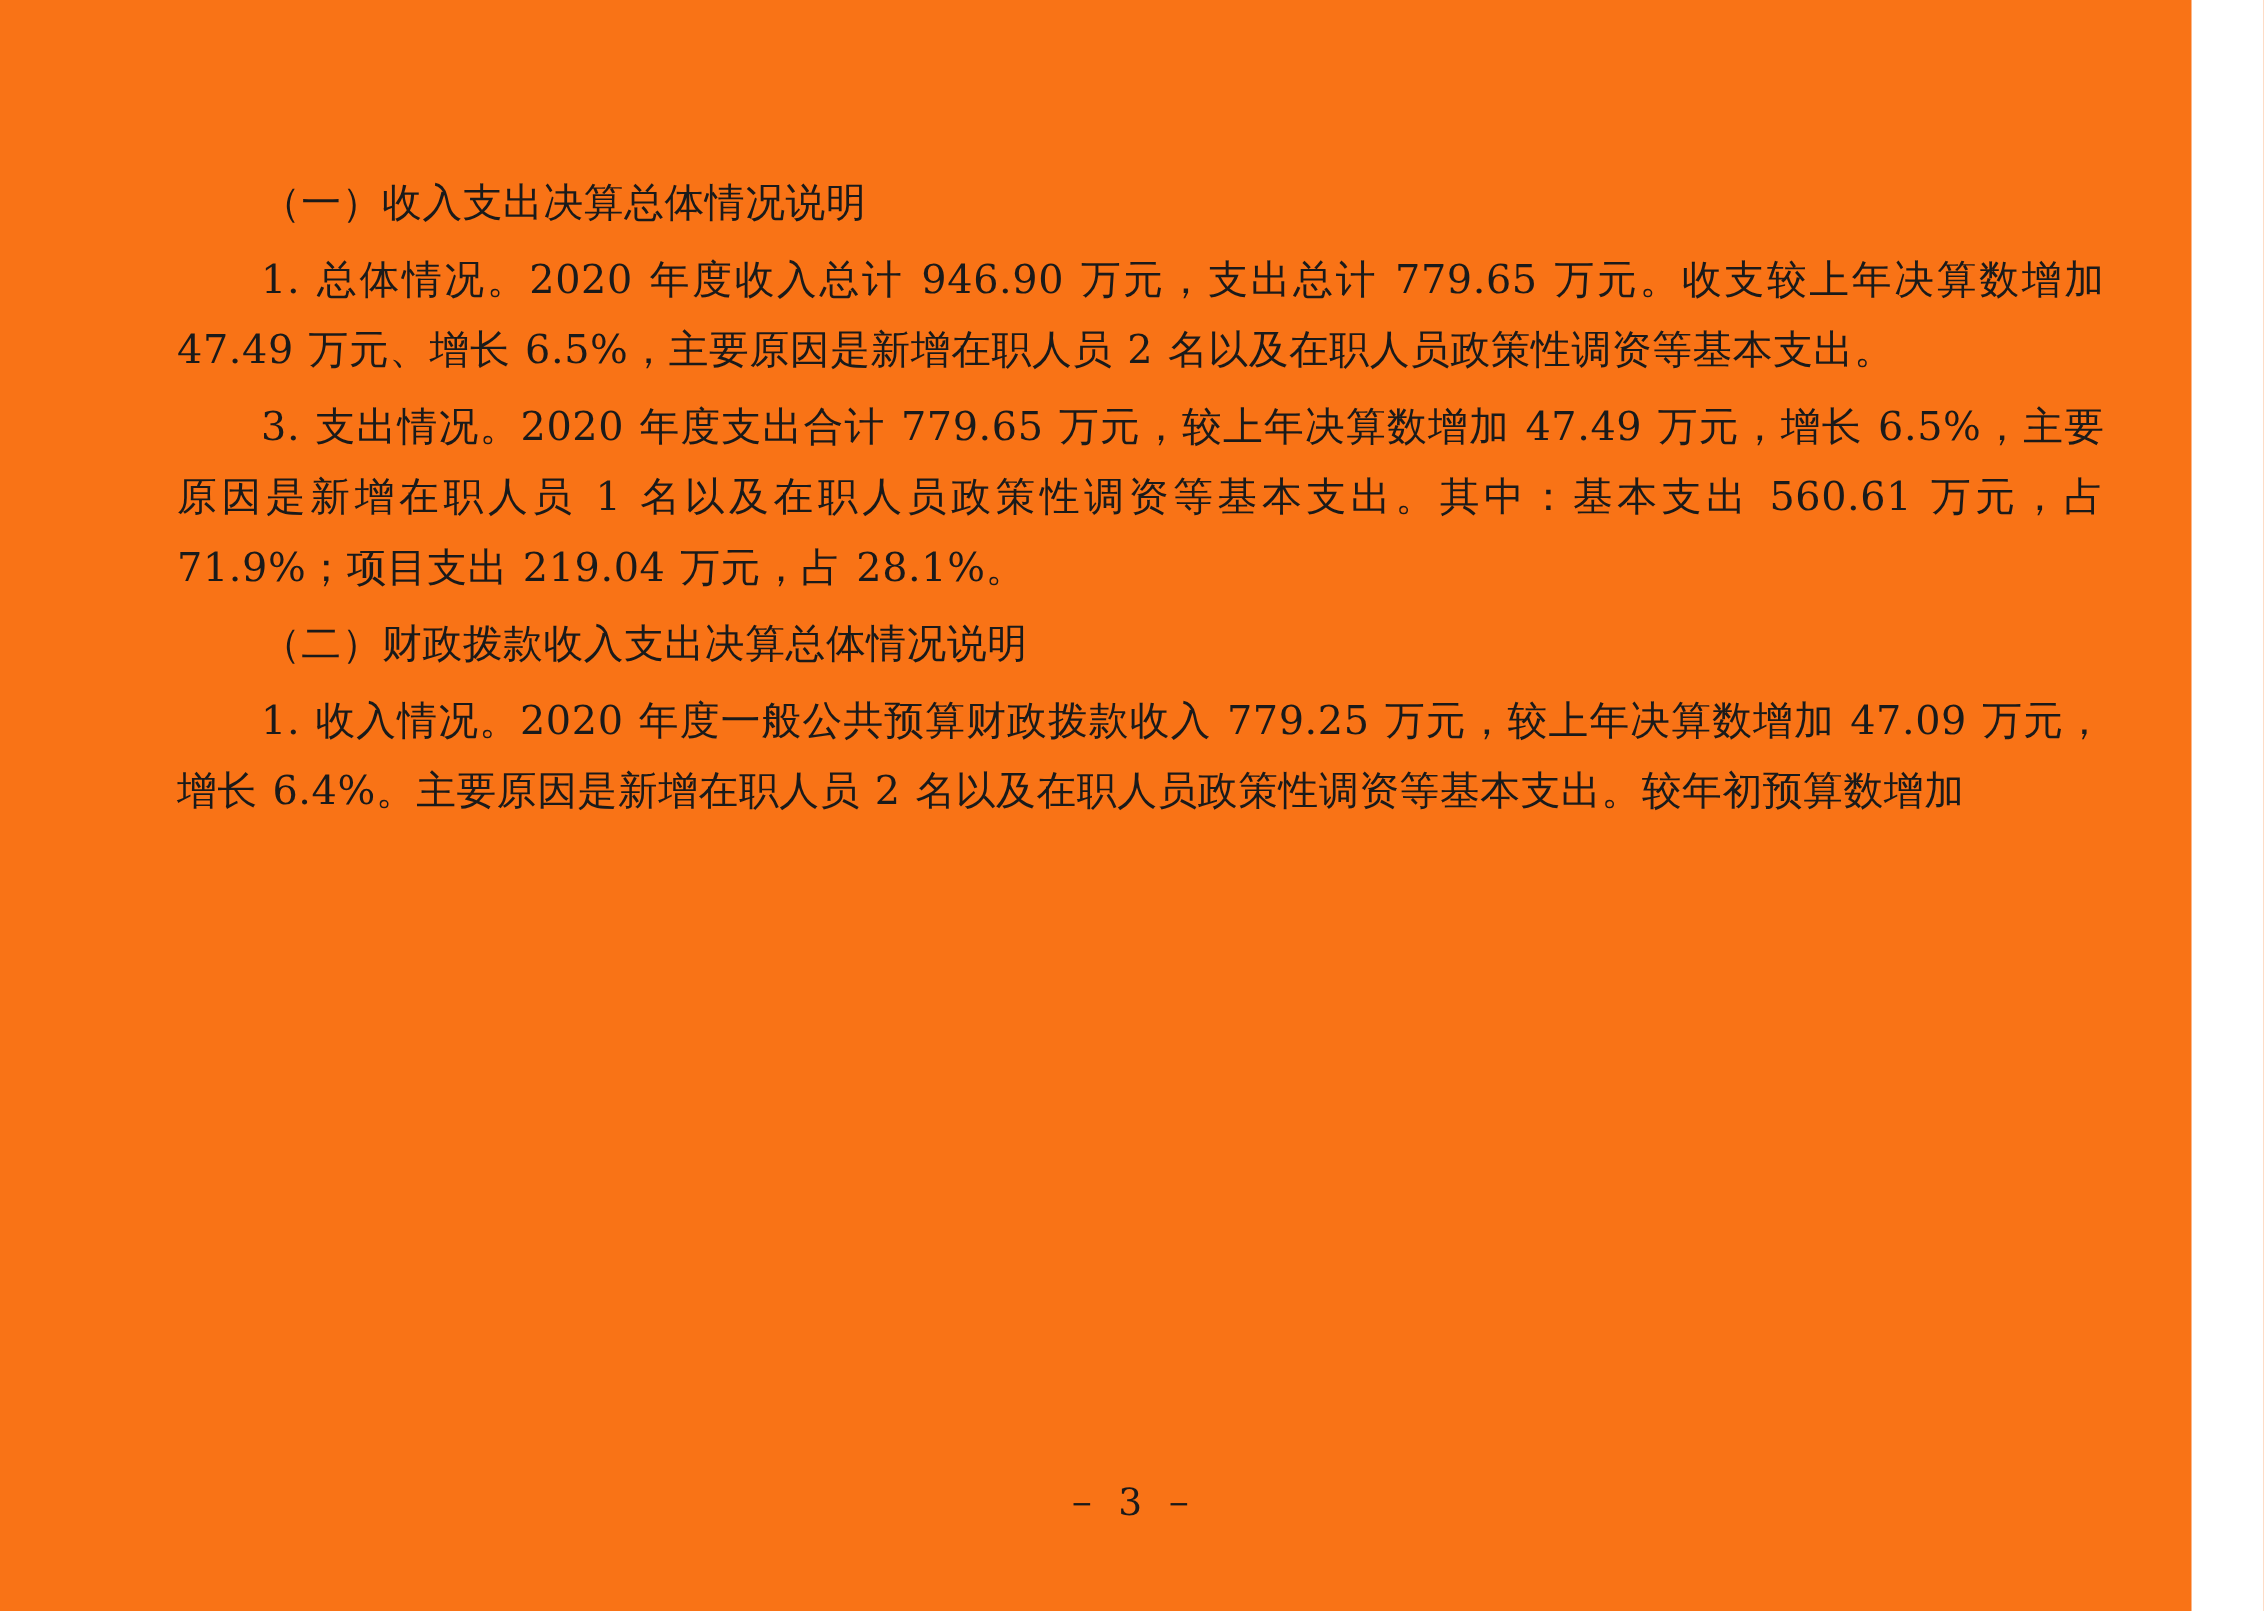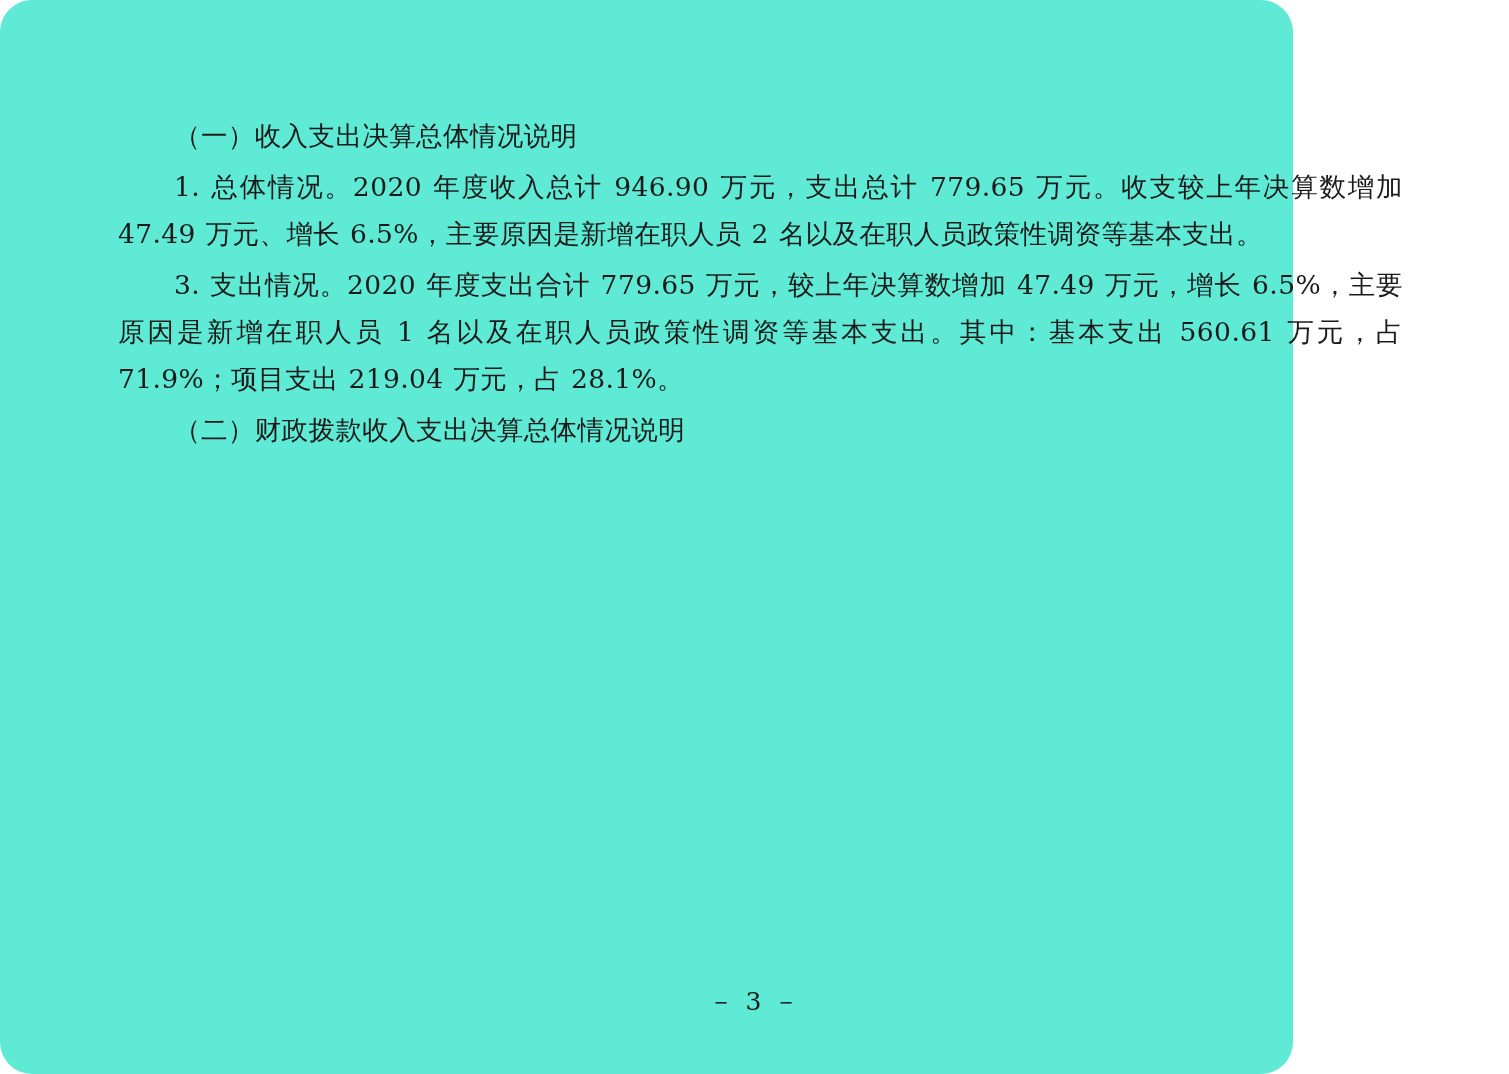--- a/index.html
+++ b/index.html
@@ -12,24 +12,23 @@
     height: 1074px;
     font-family: "DejaVu Serif", "Liberation Serif", serif;
     color: #1a1a1a;
     position: relative;
     overflow: hidden;
   }
   .page {
     position: absolute;
     left: 0;
     top: 0;
-    width: 1293px;
+    width: 1461px;
     height: 1074px;
-    background: #5eead4;
-    border-radius: 32px;
+    background: #f97316;
   }
   .content {
     position: absolute;
     left: 118px;
     top: 112px;
     width: 1285px;
   }
   p.para {
     margin: 0 0 4px 0;
     font-size: 26.5px;
@@ -60,15 +59,16 @@
 </style>
 </head>
 <body>
 
 <div class="page">
   <div class="content">
     <p class="para heading">（一）收入支出决算总体情况说明</p>
     <p class="para indent">1. 总体情况。2020 年度收入总计 946.90 万元，支出总计 779.65 万元。收支较上年决算数增加 47.49 万元、增长 6.5%，主要原因是新增在职人员 2 名以及在职人员政策性调资等基本支出。</p>
     <p class="para indent">3. 支出情况。2020 年度支出合计 779.65 万元，较上年决算数增加 47.49 万元，增长 6.5%，主要原因是新增在职人员 1 名以及在职人员政策性调资等基本支出。其中：基本支出 560.61 万元，占 71.9%；项目支出 219.04 万元，占 28.1%。</p>
     <p class="para heading">（二）财政拨款收入支出决算总体情况说明</p>
+    <p class="para indent">1. 收入情况。2020 年度一般公共预算财政拨款收入 779.25 万元，较上年决算数增加 47.09 万元，增长 6.4%。主要原因是新增在职人员 2 名以及在职人员政策性调资等基本支出。较年初预算数增加</p>
   </div>
   <div class="pagenum">－ 3 －</div>
 </div>
 
 </body></html>

